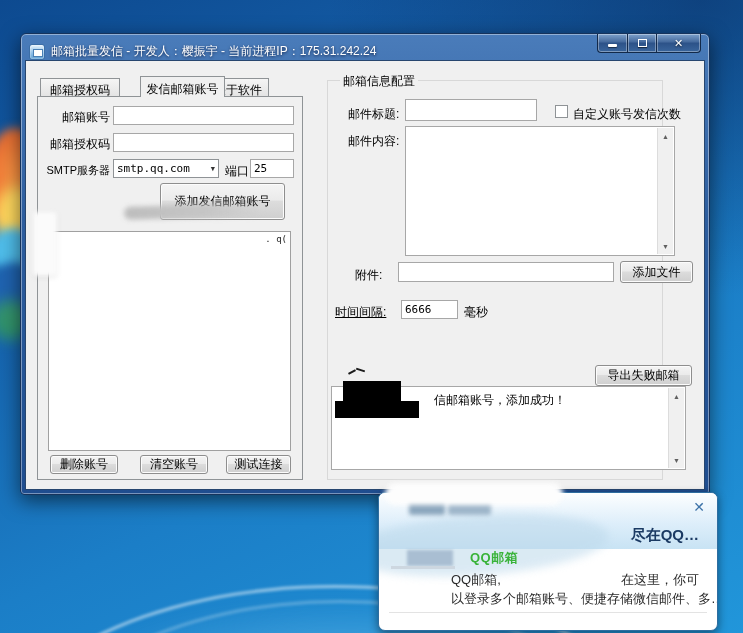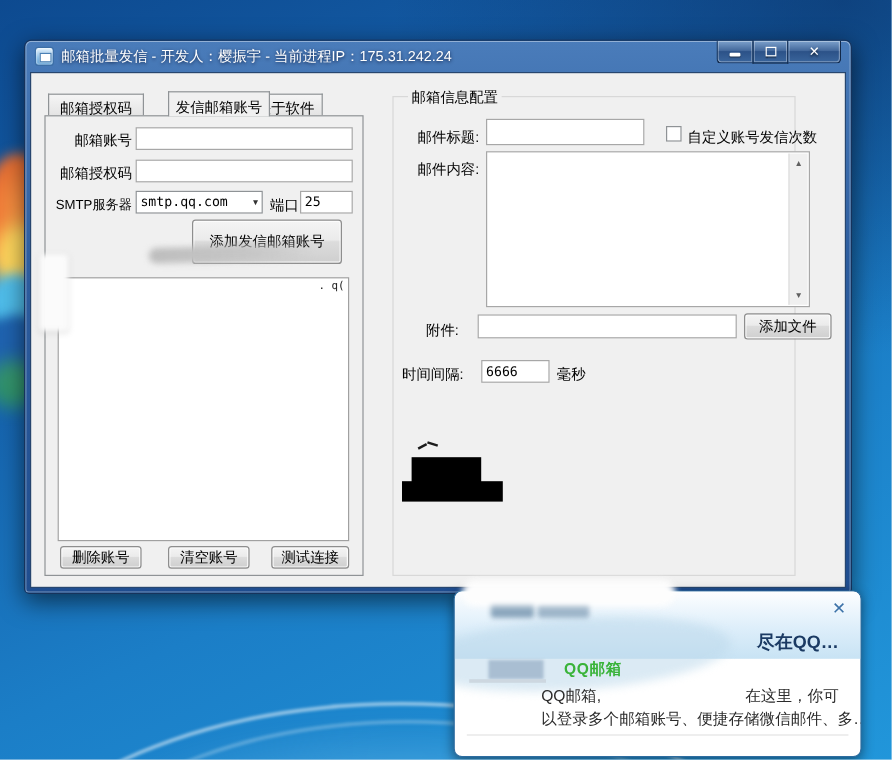--- a/index.html
+++ b/index.html
@@ -21,21 +21,21 @@
   .swirl1 { left:-10px; top:585px; width:690px; height:360px; }
   .swirl2 { left:30px; top:600px; width:620px; height:340px; border-top-color:rgba(255,255,255,.28); }
   .swirl-glow { position:absolute; left:80px; top:600px; width:520px; height:140px; border-radius:50%;
     background:radial-gradient(rgba(150,215,248,.4),transparent 70%); filter:blur(8px); }
 
   
   #win { position:absolute; left:20px; top:33px; width:690px; height:462px;
     background:linear-gradient(180deg,#4a7cba 0%,#2d5d9e 40%,#1f4d8f 100%);
     border:1px solid #16335c; border-radius:6px 6px 4px 4px;
     box-shadow:inset 0 0 0 1px rgba(255,255,255,.4), 0 6px 20px rgba(0,0,0,.55); z-index:10; }
-  .titlebar { position:absolute; left:0; top:0; right:0; height:26px; display:flex; align-items:center; padding-left:8px; }
+  .titlebar { position:absolute; left:0; top:0; right:0; height:26px; display:flex; align-items:flex-end; padding-left:8px; }
   .app-ico { width:16px; height:16px; border-radius:3px; margin-right:6px;
     background:linear-gradient(180deg,#e8f4fd,#8fc0e8 55%,#5d9fd4); border:1px solid #3c6ea6;
     box-shadow:inset 0 0 2px #fff; position:relative; }
   .app-ico::after { content:""; position:absolute; left:3px; top:4px; width:8px; height:6px;
     background:#fff; border:1px solid #4a80b5; }
   .title-text { color:#fff; font-size:12px; text-shadow:0 1px 3px rgba(0,10,40,.8); white-space:nowrap; }
 
   .winbtns { position:absolute; top:0; right:8px; display:flex; height:19px; }
   .wbtn { height:19px; border:1px solid #12294a; border-top:none;
     background:linear-gradient(180deg,#7ea2cd 0%,#44699c 45%,#2c5288 50%,#3a659c 100%);
@@ -213,29 +213,37 @@
           <div class="sbar">
             <span class="sb-btn sb-up">▲</span>
             <span class="sb-btn sb-down">▼</span>
           </div>
         </div>
 
         <span class="flabel" style="left:27px;top:186px;">附件:</span>
         <input class="tinput" style="left: 70px; top: 181px; width: 216px; height: 20px;">
         <button class="w7btn" style="left:292px;top:180px;width:73px;height:22px;">添加文件</button>
 
-        <span class="flabel" style="left:7px;top:223px;">时间间隔:</span>
+        <span class="flabel" style="left:7px;top:223px;text-decoration:underline;">时间间隔:</span>
         <input class="tinput" style="left: 73px; top: 219px; width: 57px; height: 19px;" value="6666">
         <span class="flabel" style="left:136px;top:223px;">毫秒</span>
 
         <span class="scribble">
             <i class="scr1"></i>
             <i class="scr2"></i>
           </span>
-
+        <button class="w7btn" style="left:267px;top:284px;width:97px;height:21px;">导出失败邮箱</button>
+
+        <div class="bigtext" style="left:3px;top:305px;width:355px;height:84px;">
+          <span class="log-text">信邮箱账号，添加成功！</span>
+          <div class="sbar">
+            <span class="sb-btn sb-up">▲</span>
+            <span class="sb-btn sb-down">▼</span>
+          </div>
+        </div>
         <div class="redact-black rb-a"></div>
         <div class="redact-black rb-b"></div>
       </div>
     </div>
   </div>
 
   <div class="white-blob-left"></div>
 
   <div id="popup">
     <div class="pop-header">

